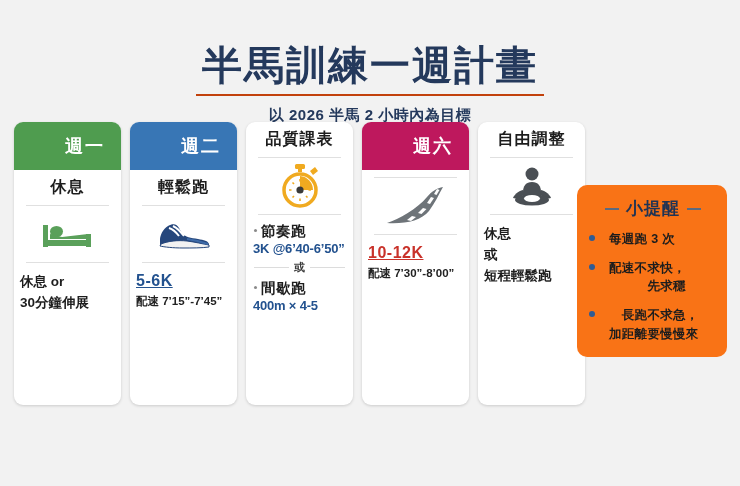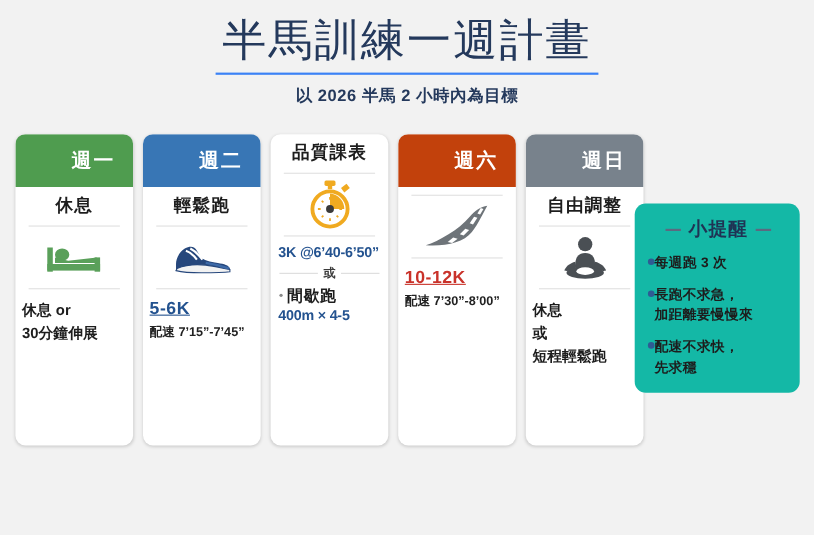--- a/index.html
+++ b/index.html
@@ -16,27 +16,28 @@
     position: relative;
   }
 
   
   .header {
     text-align: center;
     padding-top: 14px;
   }
   .title {
     font-size: 40px;
-    font-weight: normal;
+    font-weight: bold;
     letter-spacing: 2px;
     color: #24395c;
     line-height: 1.15;
     display: inline-block;
     padding: 0 6px 6px 6px;
-    border-bottom: 2px solid #3b82f6;
+    border-bottom: 2px solid #c2410c;
+    margin-top: 28px;
   }
   .subtitle {
     margin-top: 10px;
     font-size: 15px;
     font-weight: bold;
     color: #24395c;
     letter-spacing: 0.5px;
   }
 
   
@@ -176,44 +177,45 @@
     font-weight: bold;
     color: #3b3b3b;
   }
 
   
   .tips {
     position: absolute;
     left: 577px;
     top: 185px;
     width: 150px;
-    background: #14b8a6;
+    background: #f97316;
     border-radius: 10px;
     padding: 12px 10px 14px 12px;
     box-sizing: border-box;
+    text-align: right;
   }
   .tips-title {
     display: flex;
     align-items: center;
     justify-content: center;
     gap: 7px;
     font-size: 17px;
     font-weight: bold;
     color: #1f3354;
     letter-spacing: 1px;
     margin-bottom: 10px;
   }
   .tips-title .rule {
     width: 14px;
     height: 2px;
     background: #5b6a80;
   }
   .tip {
     display: flex;
-    gap: 0;
+    gap: 14px;
     margin-bottom: 11px;
   }
   .tip:last-child { margin-bottom: 0; }
   .tip-dot {
     width: 6px;
     height: 6px;
     border-radius: 50%;
     background: #2f5b94;
     flex: 0 0 auto;
     margin-top: 5px;
@@ -303,37 +305,41 @@
             <line x1="32.5" y1="27" x2="35" y2="27"></line>
             <line x1="16.5" y1="19.5" x2="18" y2="21"></line>
             <line x1="30" y1="33" x2="31.5" y2="34.5"></line>
             <line x1="31.5" y1="19.5" x2="30" y2="21"></line>
             <line x1="16.5" y1="34.5" x2="18" y2="33"></line>
           </g>
         </svg>
       </div>
       <div class="divider"></div>
       <div class="bullets">
+        <div class="bullet-row">
+          <span class="dot"></span>
+          <span class="bullet-title">節奏跑</span>
+        </div>
         <div class="bullet-val">3K @6’40-6’50”</div>
         <div class="or-row">
           <span class="line"></span>
           <span class="or-text">或</span>
           <span class="line"></span>
         </div>
         <div class="bullet-row">
           <span class="dot"></span>
           <span class="bullet-title">間歇跑</span>
         </div>
         <div class="bullet-val">400m × 4-5</div>
       </div>
     </div>
   </div>
 
   <div class="card">
-    <div class="card-head" style="background:#c2410c;">
+    <div class="card-head" style="background:#be185d;">
       <span>週六</span>
     </div>
     <div class="card-body">
       <div class="divider"></div>
       <div class="icon-wrap">
         <svg width="66" height="42" viewBox="0 0 66 42">
           <path d="M4 38 C16 34 34 24 44 12 C49 6 54 3 60 2 C56 9 52 18 46 26 C38 36 22 39 4 38 Z" fill="#6e7479"></path>
           <path d="M24 35 l5 -4 l4 1 l-5 4 z" fill="#ffffff"></path>
           <path d="M35 28 l5 -5 l3.5 1 l-5 5 z" fill="#ffffff"></path>
           <path d="M44 18 l4 -6 l3 1 l-4 6 z" fill="#ffffff"></path>
@@ -342,23 +348,20 @@
       </div>
       <div class="divider"></div>
       <div class="detail">
         <div class="big red">10-12K</div>
         <div class="pace">配速 7’30”-8’00”</div>
       </div>
     </div>
   </div>
 
   <div class="card">
-    <div class="card-head" style="background:#78828c;">
-      <span>週日</span>
-    </div>
     <div class="card-body">
       <div class="card-sub">自由調整</div>
       <div class="divider"></div>
       <div class="icon-wrap">
         <svg width="52" height="44" viewBox="0 0 52 44">
           <circle cx="26" cy="10" r="6.5" fill="#4a4f54"></circle>
           <path d="M26 18 C32 18 35 22 35 28 L35 32 L17 32 L17 28 C17 22 20 18 26 18 Z" fill="#4a4f54"></path>
           <path d="M17 26 C12 27 8 31 7 34 C10 35 14 34 18 31 Z" fill="#4a4f54"></path>
           <path d="M35 26 C40 27 44 31 45 34 C42 35 38 34 34 31 Z" fill="#4a4f54"></path>
           <ellipse cx="26" cy="36" rx="17" ry="5.5" fill="#4a4f54"></ellipse>
@@ -381,21 +384,21 @@
     <span class="rule"></span>
     <span>小提醒</span>
     <span class="rule"></span>
   </div>
   <div class="tip">
     <span class="tip-dot"></span>
     <span class="tip-text" style="white-space: pre-line;">每週跑 3 次</span>
   </div>
   <div class="tip">
     <span class="tip-dot"></span>
+    <span class="tip-text" style="white-space: pre-line;">配速不求快，
+先求穩</span>
+  </div>
+  <div class="tip">
+    <span class="tip-dot"></span>
     <span class="tip-text" style="white-space: pre-line;">長跑不求急，
 加距離要慢慢來</span>
   </div>
-  <div class="tip">
-    <span class="tip-dot"></span>
-    <span class="tip-text" style="white-space: pre-line;">配速不求快，
-先求穩</span>
-  </div>
 </div>
 
 </body></html>

